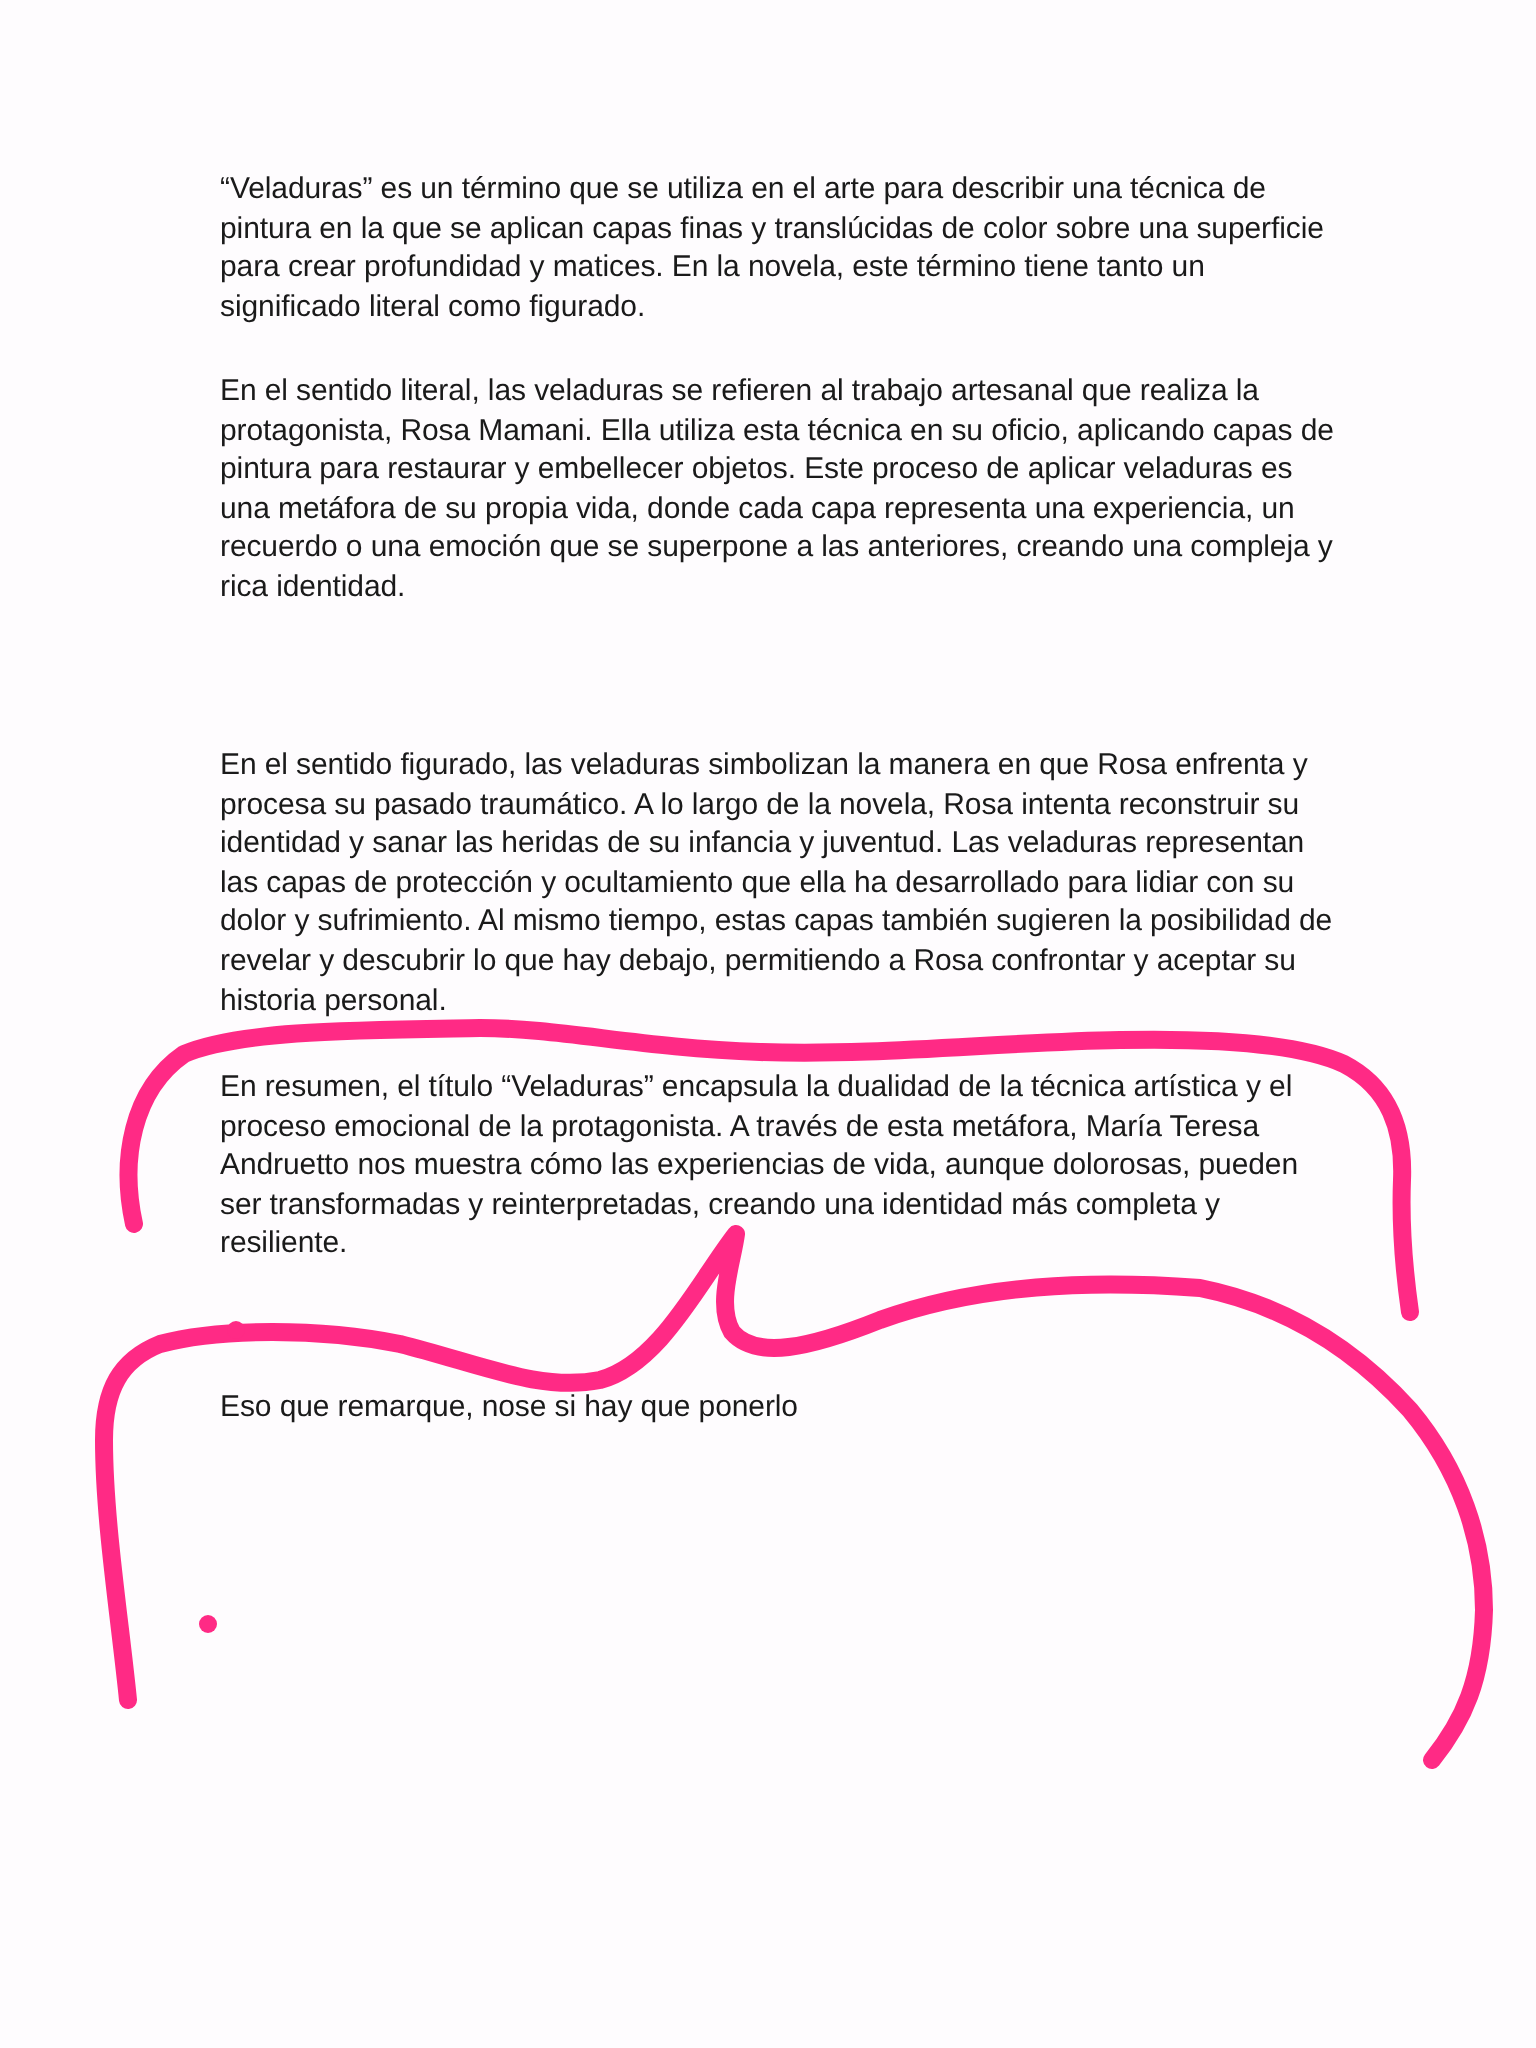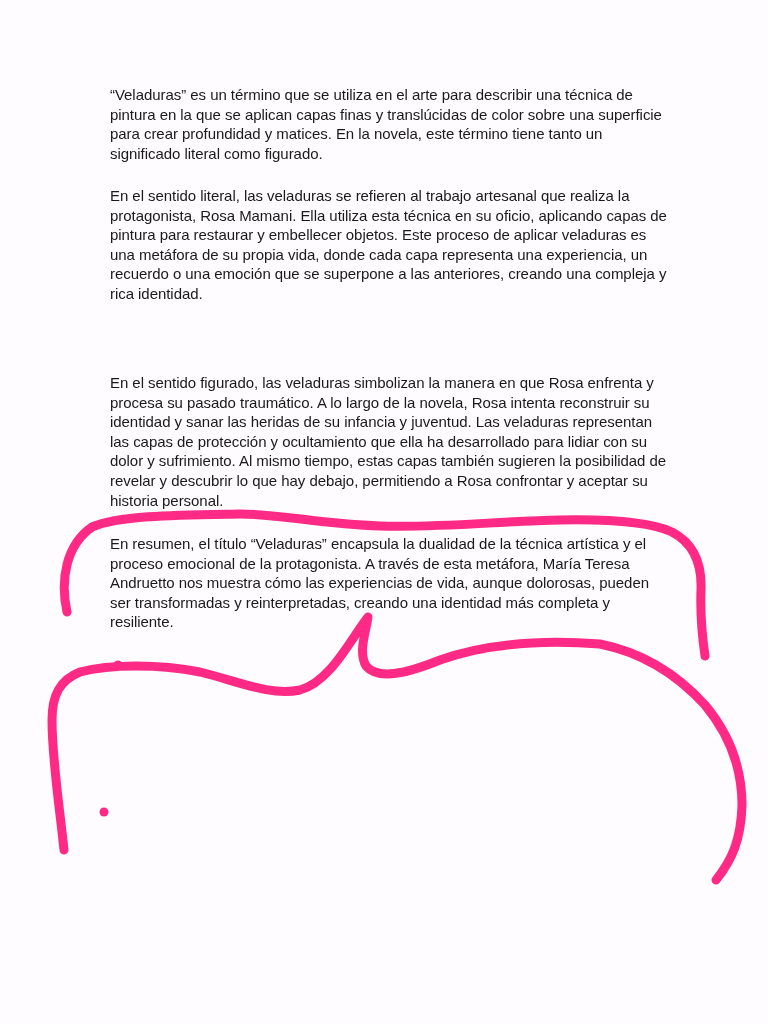--- a/index.html
+++ b/index.html
@@ -48,20 +48,21 @@
     }
   </style>
 </head>
 <body>
 
 <div class="page">
   <p class="para" id="p1">“Veladuras” es un término que se utiliza en el arte para describir una técnica de pintura en la que se aplican capas finas y translúcidas de color sobre una superficie para crear profundidad y matices. En la novela, este término tiene tanto un significado literal como figurado.</p>
   <p class="para" id="p2">En el sentido literal, las veladuras se refieren al trabajo artesanal que realiza la protagonista, Rosa Mamani. Ella utiliza esta técnica en su oficio, aplicando capas de pintura para restaurar y embellecer objetos. Este proceso de aplicar veladuras es una metáfora de su propia vida, donde cada capa representa una experiencia, un recuerdo o una emoción que se superpone a las anteriores, creando una compleja y rica identidad.</p>
   <p class="para" id="p3">En el sentido figurado, las veladuras simbolizan la manera en que Rosa enfrenta y procesa su pasado traumático. A lo largo de la novela, Rosa intenta reconstruir su identidad y sanar las heridas de su infancia y juventud. Las veladuras representan las capas de protección y ocultamiento que ella ha desarrollado para lidiar con su dolor y sufrimiento. Al mismo tiempo, estas capas también sugieren la posibilidad de revelar y descubrir lo que hay debajo, permitiendo a Rosa confrontar y aceptar su historia personal.</p>
   <p class="para" id="p4">En resumen, el título “Veladuras” encapsula la dualidad de la técnica artística y el proceso emocional de la protagonista. A través de esta metáfora, María Teresa Andruetto nos muestra cómo las experiencias de vida, aunque dolorosas, pueden ser transformadas y reinterpretadas, creando una identidad más completa y resiliente.</p>
+  <p class="para" id="p5">Eso que remarque, nose si hay que ponerlo</p>
 
   <svg class="ink" id="ink-layer" viewBox="0 0 768 1024" xmlns="http://www.w3.org/2000/svg">
       <path d="M67,612 C60,580 66,545 92,527 C120,515 180,515 240,514 C280,514 320,524 380,526 C440,528 500,521 560,520 C610,519 650,522 672,532 C695,544 702,565 701,590 C700,615 702,635 705,656" stroke="#ff2a85"></path>
       <path d="M64,850 C60,810 52,760 52,720 C52,695 60,680 80,672 C110,664 160,664 200,672 C240,682 270,696 300,690 C330,682 350,640 368,617 C366,632 358,652 366,666 C378,680 405,674 440,660 C490,642 545,640 600,644 C640,652 675,672 705,705 C730,735 742,770 742,805 C741,840 732,860 716,880" stroke="#ff2a85"></path>
       <circle cx="118" cy="665" r="4.5" fill="#ff2a85"></circle>
       <circle cx="104" cy="812" r="4.5" fill="#ff2a85"></circle>
     </svg>
 </div>
 
 </body></html>

